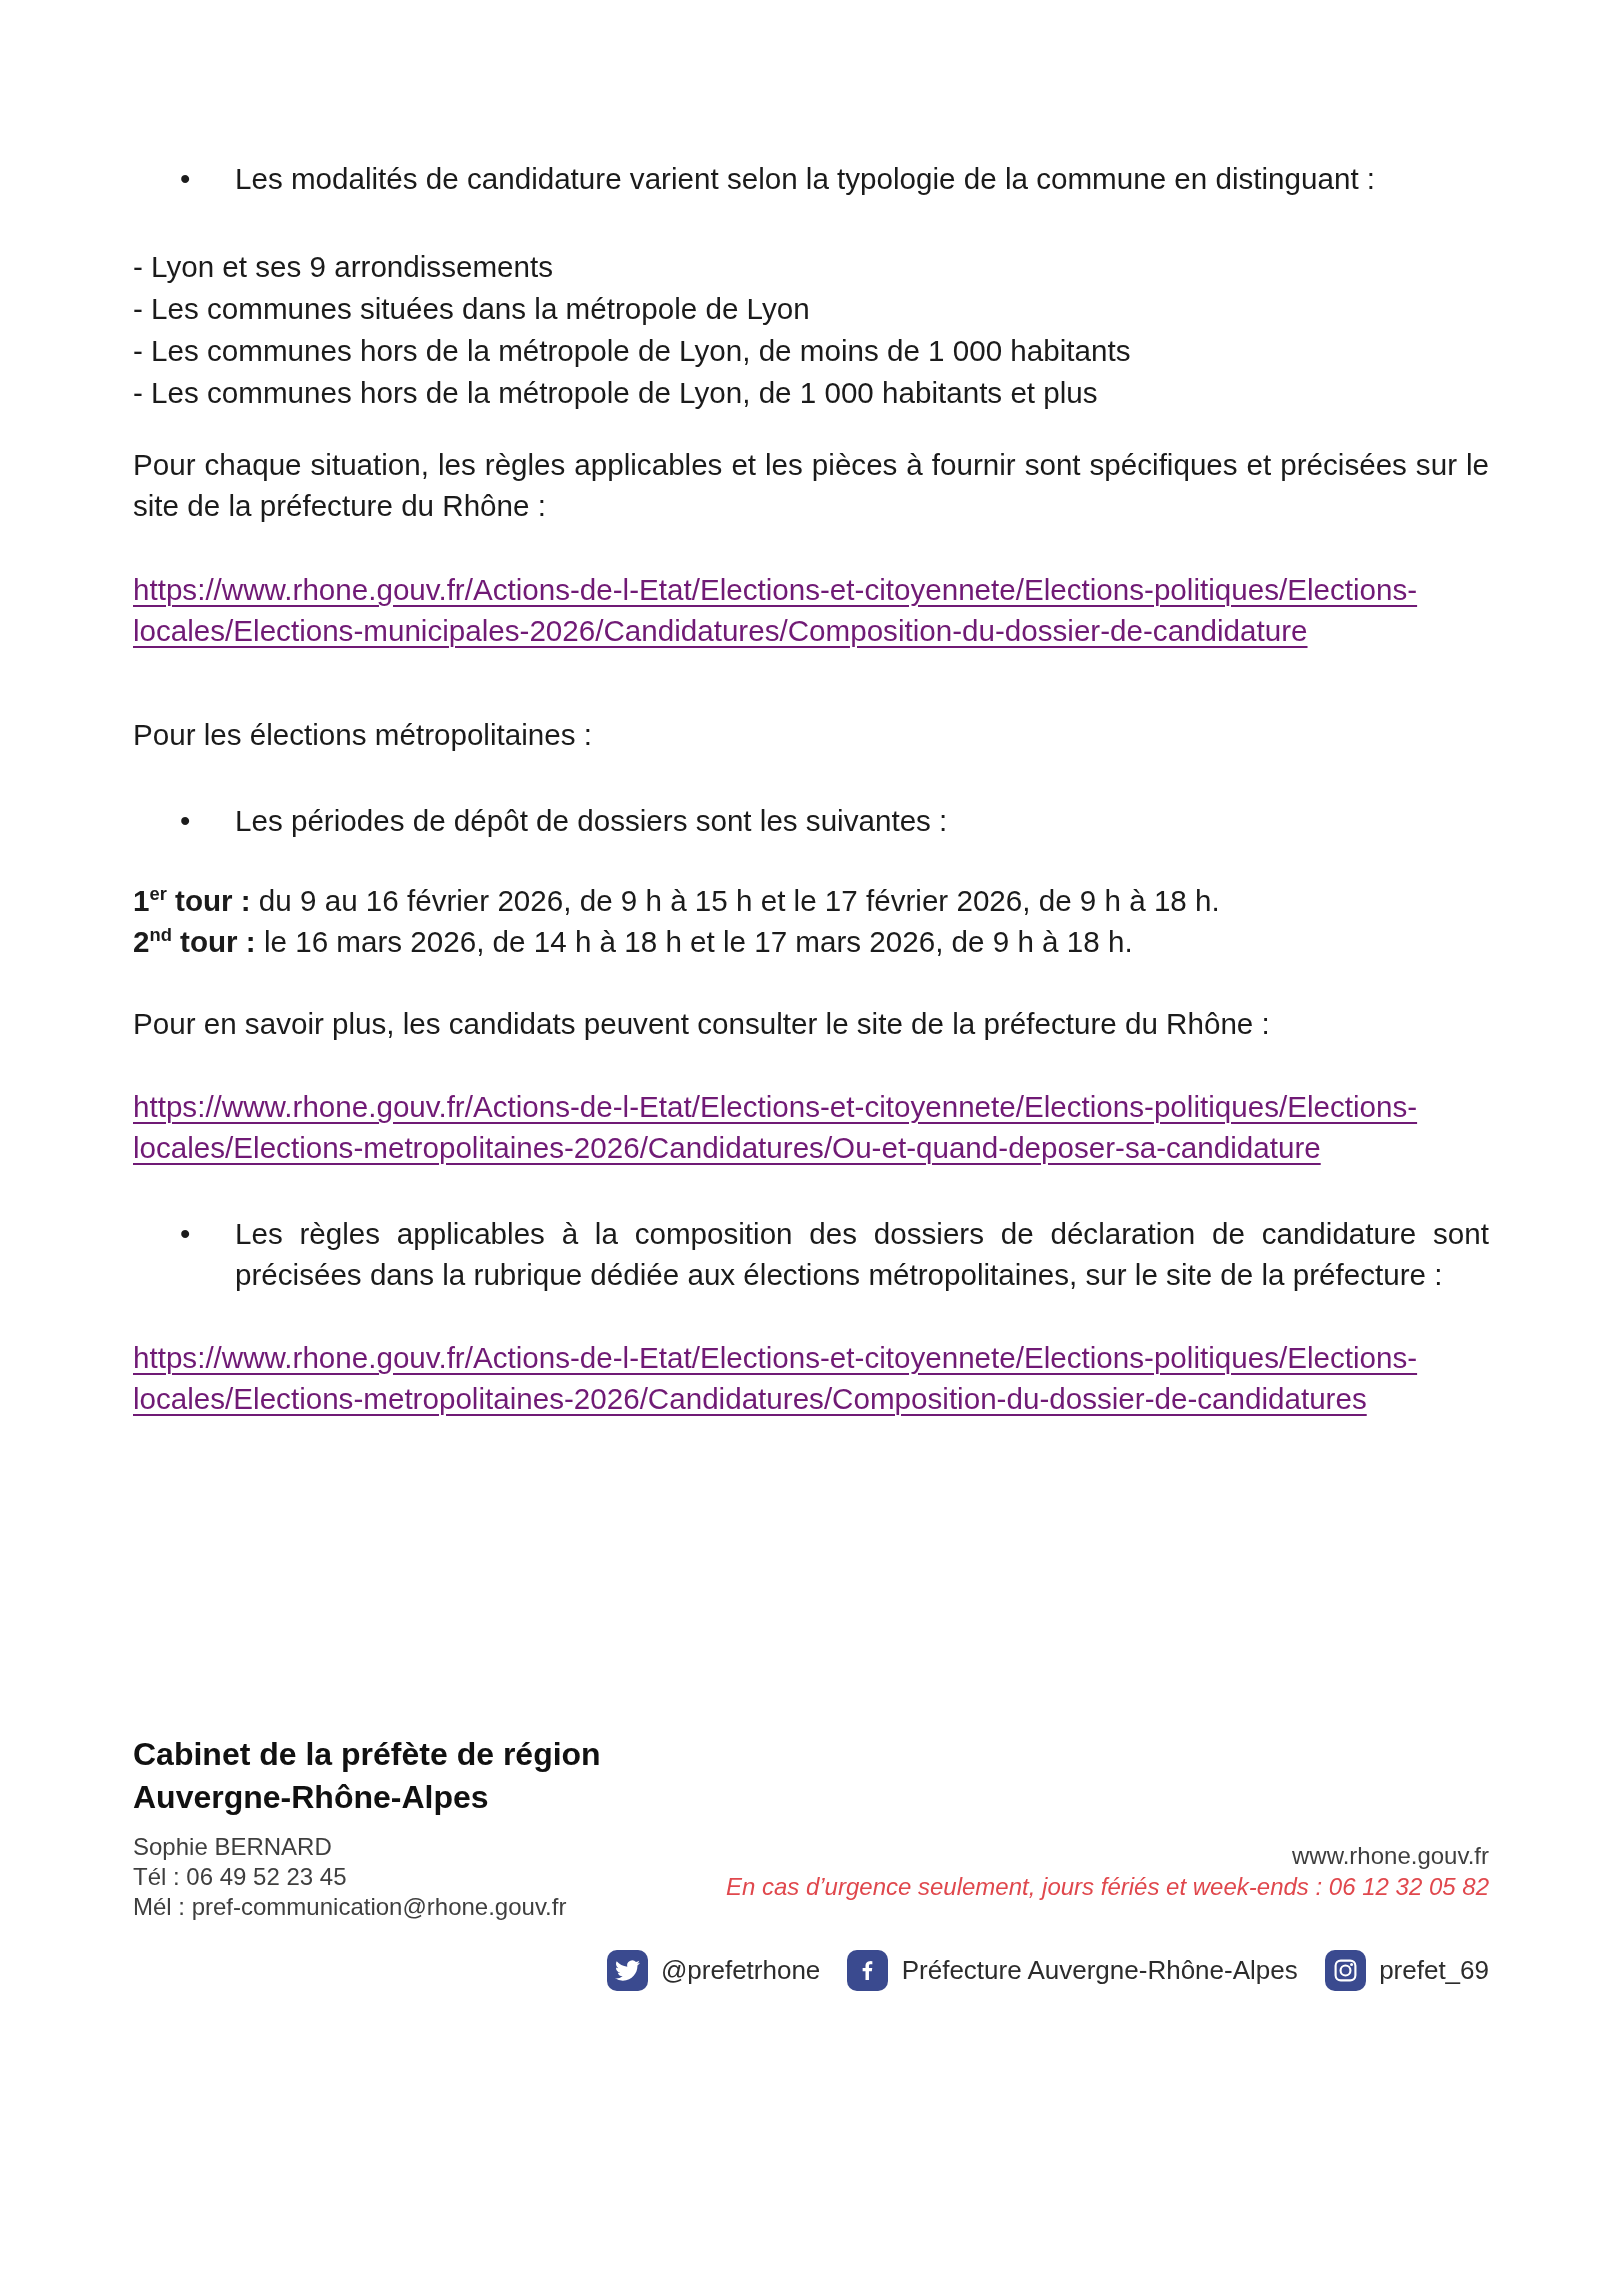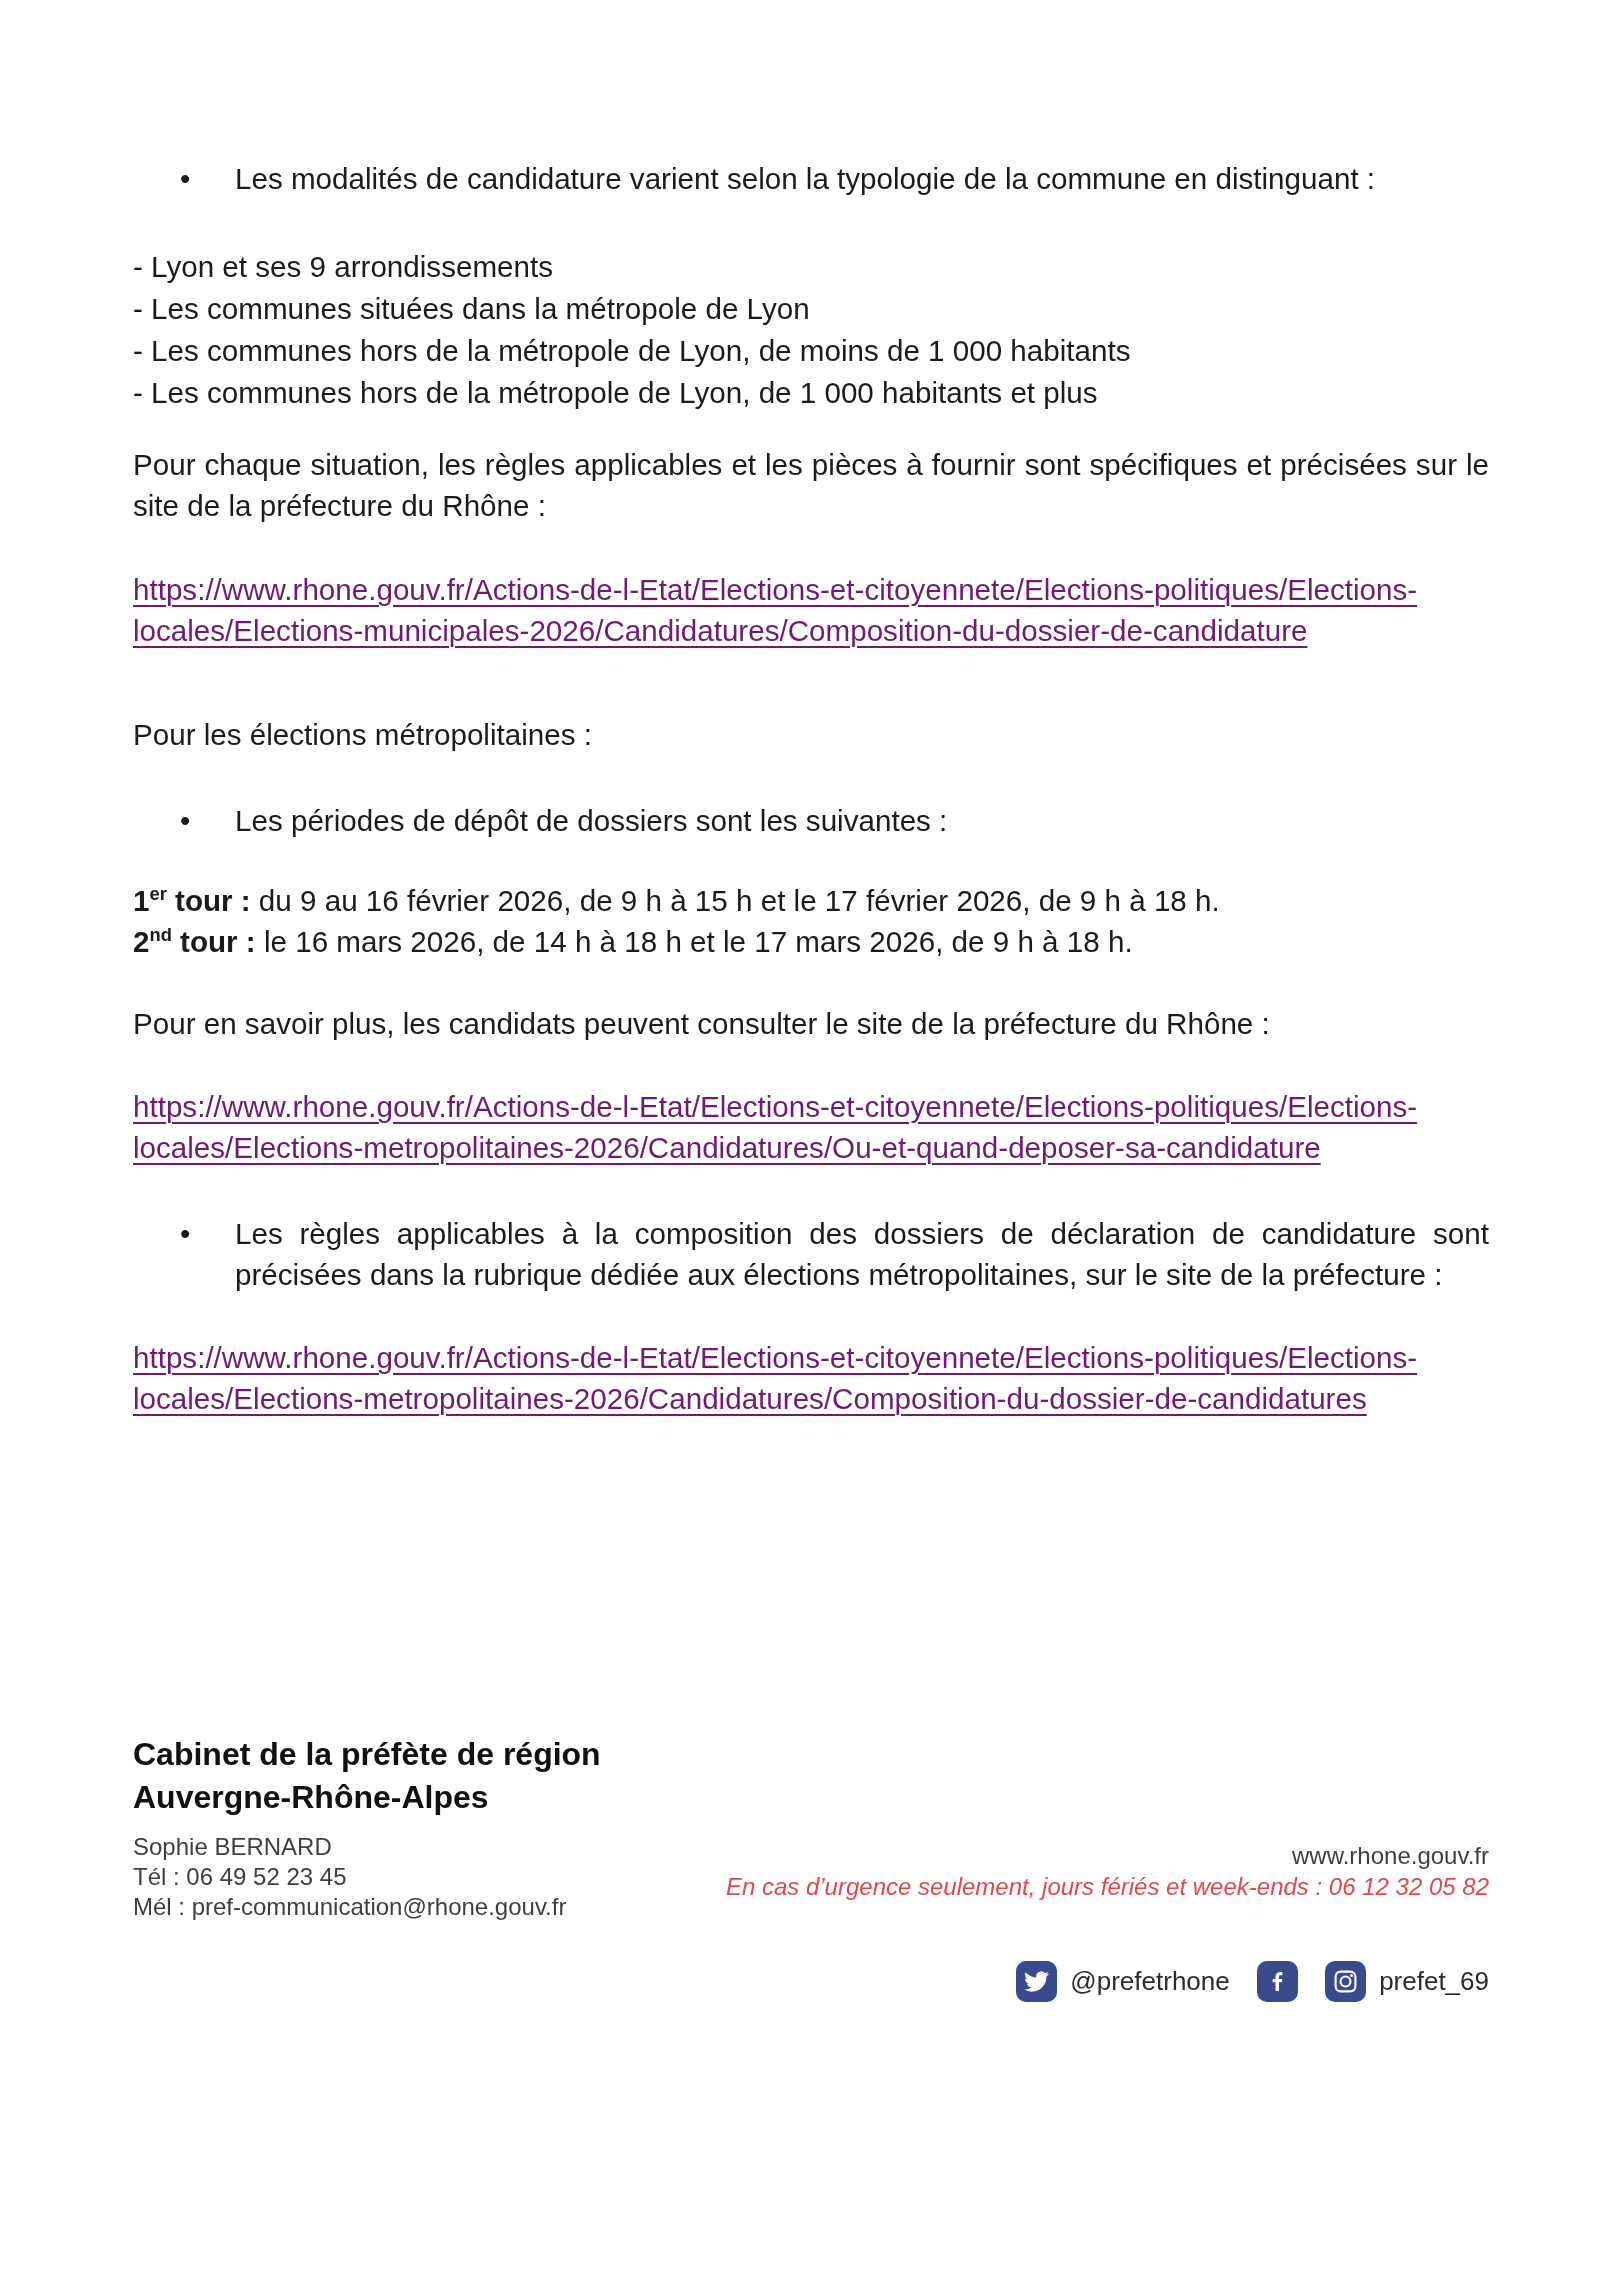--- a/index.html
+++ b/index.html
@@ -79,21 +79,21 @@
     text-align:right;
     color:#3f3f3f;
     line-height:31px;
   }
   .urgence {
     color:#e0484d;
     font-style:italic;
   }
   .social-row {
     position:absolute;
-    top:228px; right:0;
+    top:217px; right:0;
     display:flex;
     align-items:center;
     gap:27px;
   }
   .social-item { display:flex; align-items:center; gap:13.4px; }
   .social-badge {
     width:41px; height:41px;
     background:#3a4a8f;
     border-radius:9.9px;
     display:flex; align-items:center; justify-content:center;
@@ -173,20 +173,21 @@
               </svg>
           </span>
           <span class="social-label">@prefetrhone</span>
         </div>
         <div class="social-item">
           <span class="social-badge">
             <svg width="25" height="25" viewBox="0 0 24 24">
                 <path fill="#ffffff" d="M13.4 21v-8.2h2.76l.41-3.2H13.4V7.55c0-.93.26-1.56 1.59-1.56h1.68V3.13A22 22 0 0014.2 3c-2.44 0-4.12 1.49-4.12 4.23v2.36H7.33v3.2h2.75V21h3.32z"></path>
               </svg>
           </span>
+          <span class="social-label">Préfecture Auvergne-Rhône-Alpes</span>
         </div>
         <div class="social-item">
           <span class="social-badge">
             <svg width="27" height="27" viewBox="0 0 24 24" fill="none">
                 <rect x="3.2" y="3.2" width="17.6" height="17.6" rx="4.6" stroke="#ffffff" stroke-width="1.9"></rect>
                 <circle cx="12" cy="12" r="4.4" stroke="#ffffff" stroke-width="1.9"></circle>
                 <circle cx="17.4" cy="6.6" r="1.35" fill="#ffffff"></circle>
               </svg>
           </span>
           <span class="social-label">prefet_69</span>

